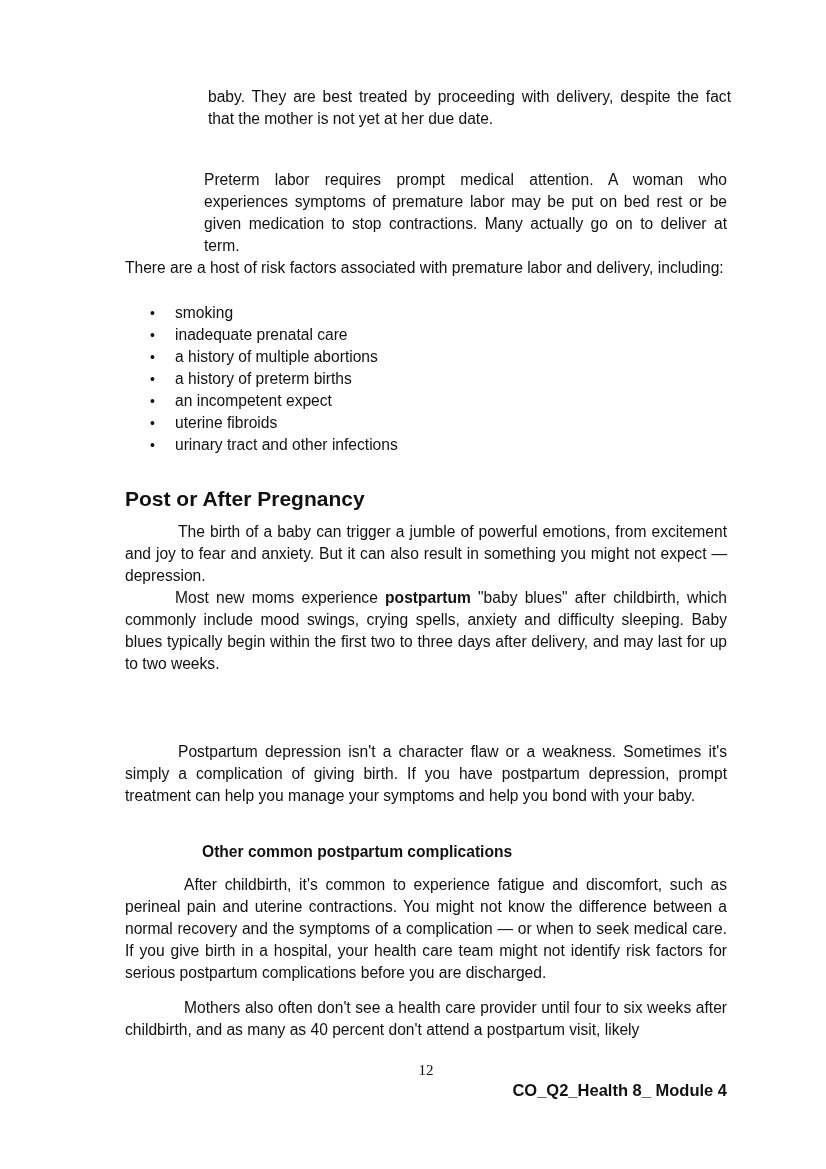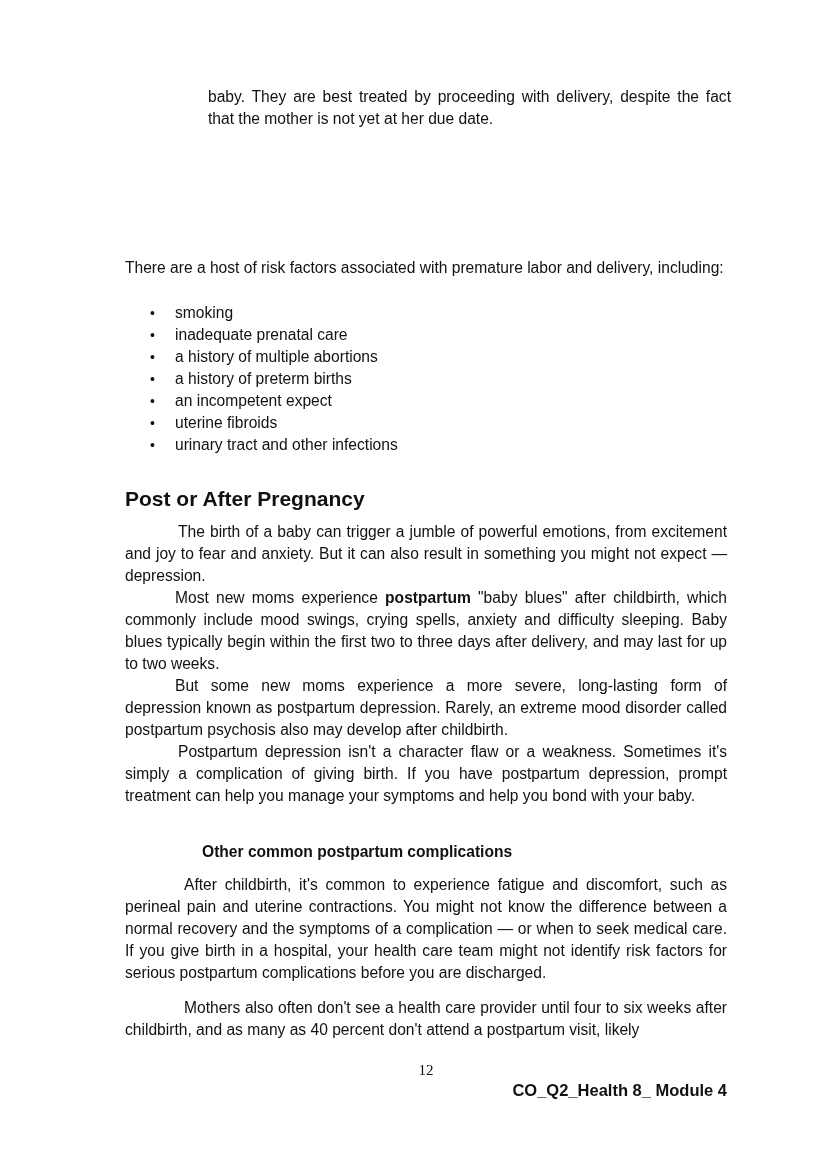--- a/index.html
+++ b/index.html
@@ -24,40 +24,40 @@
                font-size: 15px; color: #b5b5b5; letter-spacing: 0.3px; }
   b { font-weight: bold; }
 </style>
 </head>
 <body>
 
 <div class="page">
 
   <p class="blk text indent-block" style="top:82px; margin:4px;">baby. They are best treated by proceeding with delivery, despite the fact that the mother is not yet at her due date.</p>
 
+  <p class="blk text indent-block" style="top:169px; margin:0;">Preterm labor requires prompt medical attention. A woman who experiences symptoms of premature labor may be put on bed rest or be given medication to stop contractions. Many actually go on to deliver at term.</p>
 
   <p class="blk text full" style="top:257px; margin:0;">There are a host of risk factors associated with premature labor and delivery, including:</p>
 
   <ul class="risk">
     <li><span class="bullet">•</span><span>smoking</span></li>
     <li><span class="bullet">•</span><span>inadequate prenatal care</span></li>
     <li><span class="bullet">•</span><span>a history of multiple abortions</span></li>
     <li><span class="bullet">•</span><span>a history of preterm births</span></li>
     <li><span class="bullet">•</span><span>an incompetent expect</span></li>
     <li><span class="bullet">•</span><span>uterine fibroids</span></li>
     <li><span class="bullet">•</span><span>urinary tract and other infections</span></li>
   </ul>
 
   <div class="blk full h-under" style="top:488px; line-height:22px;">Post or After Pregnancy</div>
 
   <p class="blk text full ind2" style="top:521px; margin:0;">The birth of a baby can trigger a jumble of powerful emotions, from excitement and joy to fear and anxiety. But it can also result in something you might not expect — depression.</p>
 
   <p class="blk text full ind" style="top:587px; margin:0;"><span>Most new moms experience </span><b>postpartum</b><span> "baby blues" after childbirth, which commonly include mood swings, crying spells, anxiety and difficulty sleeping. Baby blues typically begin within the first two to three days after delivery, and may last for up to two weeks.</span></p>
 
-  <p class="blk text full ind" style="top:675px; margin:0;">But some new moms experience a more severe, long-lasting form of depression known as postpartum depression. Rarely, an extreme mood disorder called postpartum psychosis also may develop after childbirth.</p>
 
   <p class="blk text full ind2" style="top:741px; margin:0;">Postpartum depression isn't a character flaw or a weakness. Sometimes it's simply a complication of giving birth. If you have postpartum depression, prompt treatment can help you manage your symptoms and help you bond with your baby.</p>
 
   <div class="blk h-bold" style="left:177px; top:841px; line-height:22px;">Other common postpartum complications</div>
 
   <p class="blk text full" style="top:874px; margin:0; text-indent:59px;">After childbirth, it's common to experience fatigue and discomfort, such as perineal pain and uterine contractions. You might not know the difference between a normal recovery and the symptoms of a complication — or when to seek medical care. If you give birth in a hospital, your health care team might not identify risk factors for serious postpartum complications before you are discharged.</p>
 
   <p class="blk text full" style="top:997px; margin:0; text-indent:59px;">Mothers also often don't see a health care provider until four to six weeks after childbirth, and as many as 40 percent don't attend a postpartum visit, likely</p>
 
   <div class="pagenum">12</div>

